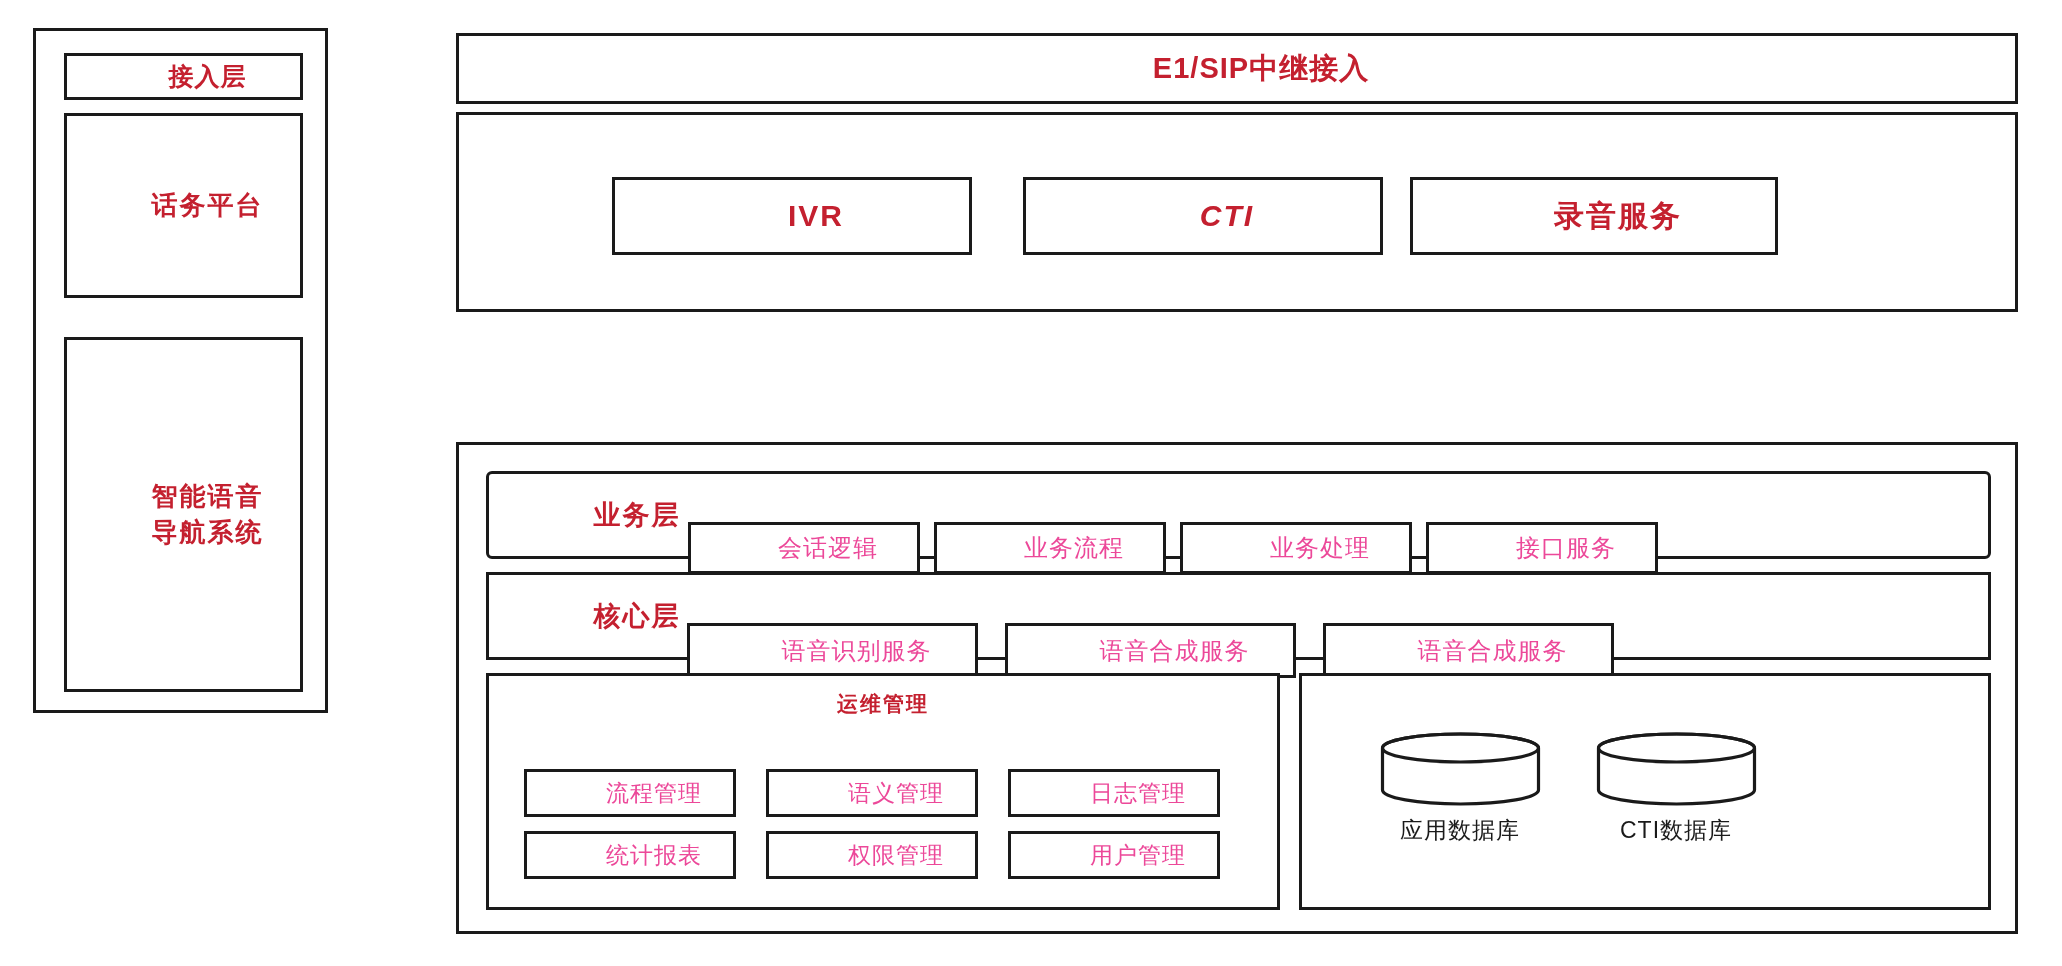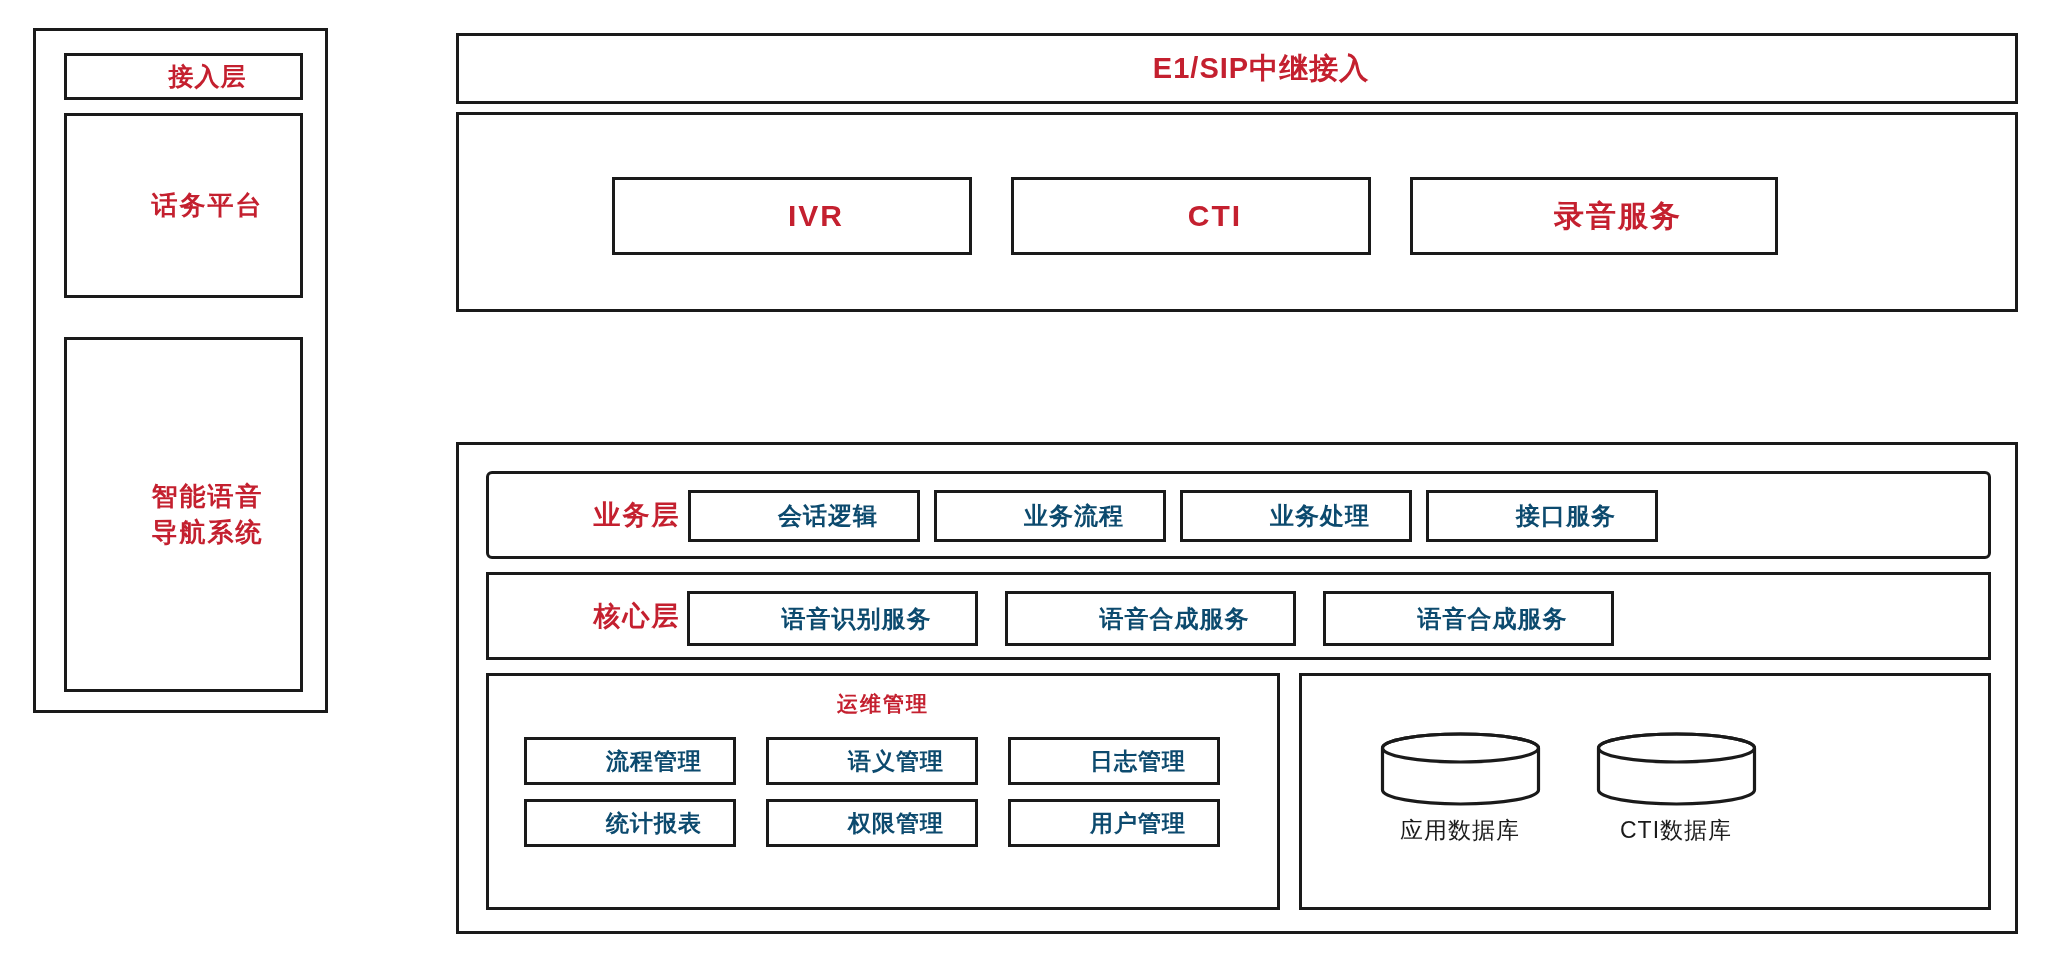--- a/index.html
+++ b/index.html
@@ -27,22 +27,23 @@
     background: #ffffff;
     border: 3px solid #1a1a1a;
     position: absolute;
   }
 
   .red-label {
     color: #C4202F;
     font-weight: bold;
   }
   .blk-label {
-    color: #0c4a6e;
-    font-weight: bold;
+    color: #ec4899;
+    font-weight: normal;
+    margin-top: 32px;
   }
 
   .center-all {
     display: flex;
     align-items: center;
     justify-content: center;
     text-align: center;
     padding-left: 48px;
   }
 
@@ -96,21 +97,21 @@
     width: 1562px;
     height: 200px;
   }
   .svc-box {
     top: 62px;
     height: 78px;
     font-size: 30px;
     letter-spacing: 2px;
   }
   #svc-ivr  { left: 153px; width: 360px; }
-  #svc-cti  { left: 552px; width: 360px; }
+  #svc-cti  { left: 564px; width: 360px; font-style: italic; }
   #svc-rec  { left: 951px; width: 368px; }
 
   #system-stack-box {
     left: 456px;
     top: 442px;
     width: 1562px;
     height: 492px;
   }
 
   

